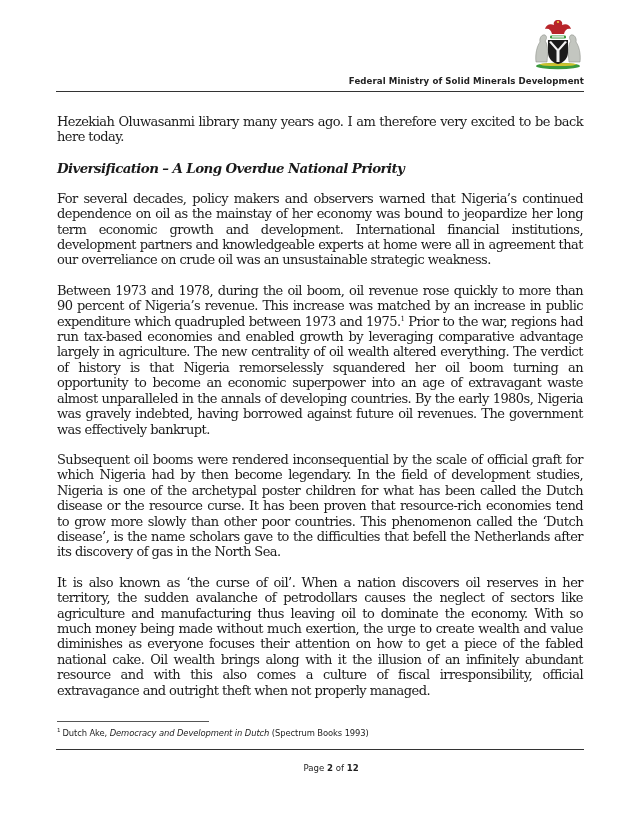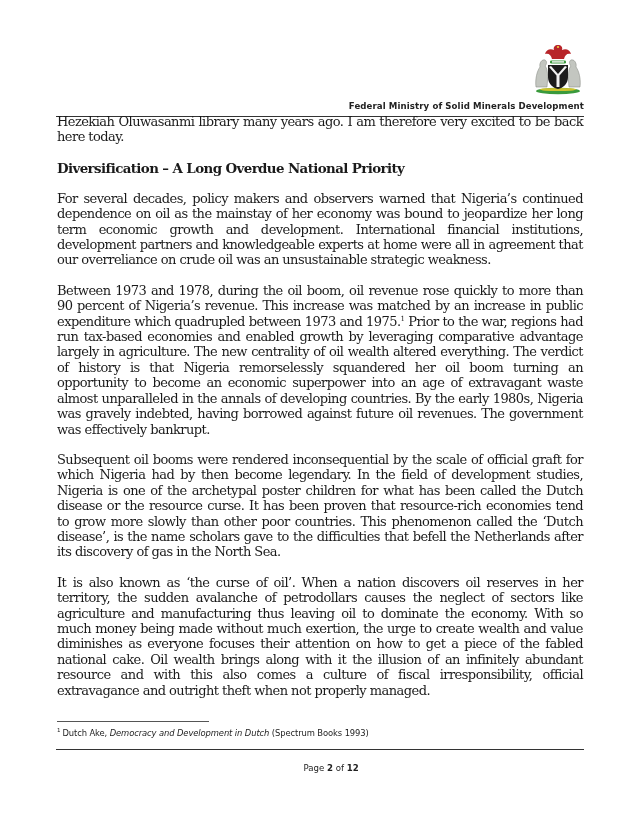--- a/index.html
+++ b/index.html
@@ -13,21 +13,20 @@
       position: relative;
       overflow: hidden;
       color: #1a1a1a;
     }
     .page-header {
       position: absolute;
       left: 56px;
       top: 0;
       width: 528px;
       height: 94px;
-      margin-top: 25px;
     }
     .coat-of-arms {
       position: absolute;
       left: 474px;
       top: 16px;
       width: 56px;
       height: 56px;
     }
     .header-title {
       position: absolute;
@@ -63,20 +62,21 @@
     .body-text p {
       margin: 0 0 15px 0;
       text-align: justify;
     }
     .body-text h2 {
       margin: 2px 0 15px 0;
       font-size: 13.4px;
       font-weight: bold;
       letter-spacing: -0.6px;
       line-height: 16px;
+      font-style: italic;
     }
     sup.fn {
       font-size: 7px;
       line-height: 0;
       vertical-align: 5px;
     }
     .footnote-rule {
       position: absolute;
       left: 57px;
       top: 721px;

